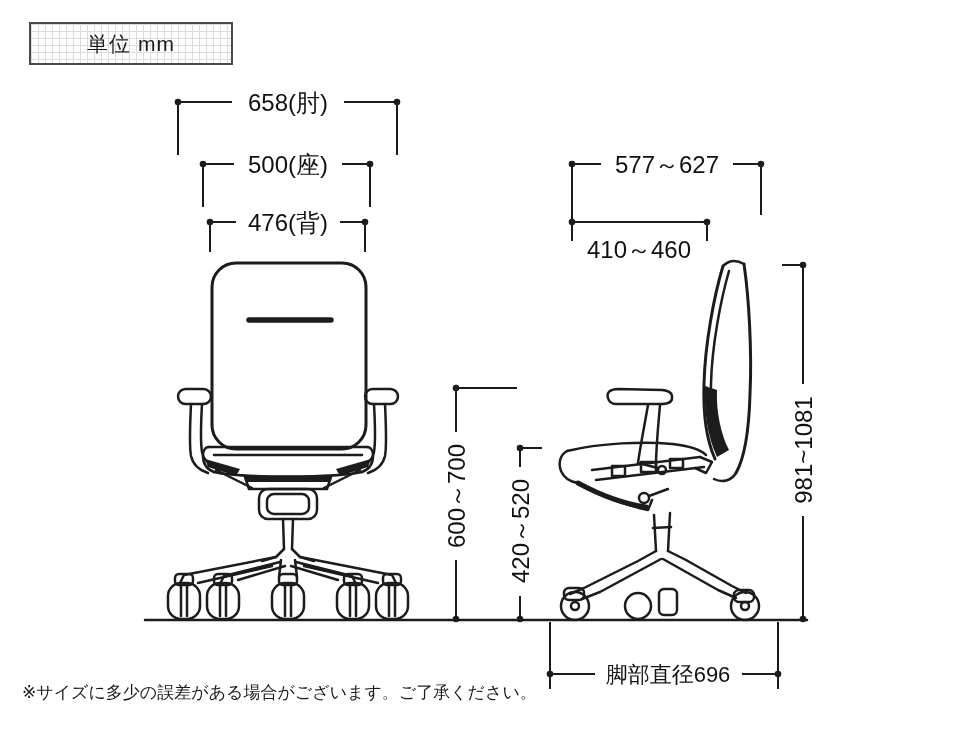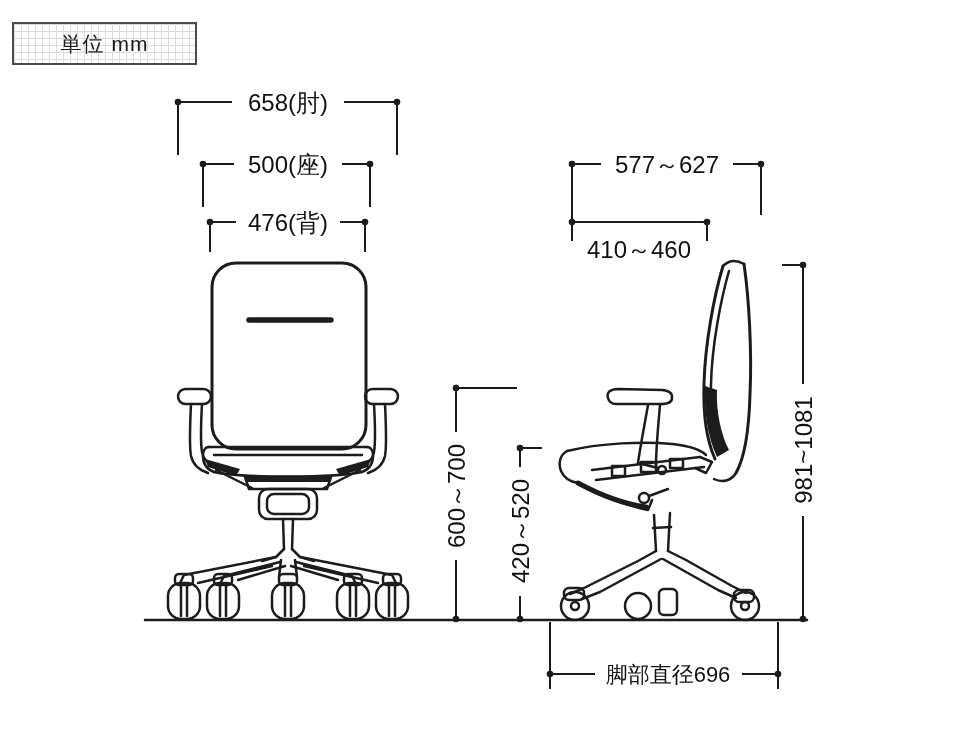--- a/index.html
+++ b/index.html
@@ -1,21 +1,21 @@
 <!DOCTYPE html>
 <html><head>
 <meta charset="utf-8">
 <style>
   html,body{margin:0;padding:0;background:#fff;}
   #stage{
     position:relative;width:960px;height:755px;background:#ffffff;overflow:hidden;
     font-family:"Liberation Sans","DejaVu Sans",sans-serif;color:#111;
   }
   .unit-box{
-    position:absolute;left:12px;top:22px;width:185px;height:43px;
+    position:absolute;left:29px;top:22px;width:204px;height:43px;
     border:2px solid #4a4a4a;box-sizing:border-box;
     background-color:#fefefe;
     background-image:
       linear-gradient(#dcdcdc 1px, transparent 1px),
       linear-gradient(90deg, #dcdcdc 1px, transparent 1px);
     background-size:7px 7px;
     display:flex;align-items:center;justify-content:center;
   }
   .unit-box span{font-size:21px;color:#1a1a1a;letter-spacing:1px;}
   svg{position:absolute;left:0;top:0;}
@@ -243,15 +243,16 @@
       <line class="dim" x1="778" y1="622" x2="778" y2="689"></line>
       <circle class="dot" cx="550" cy="674" r="3.3"></circle>
         <circle class="dot" cx="778" cy="674" r="3.3"></circle>
       <line class="dim" x1="553" y1="674" x2="595" y2="674"></line>
       <line class="dim" x1="742" y1="674" x2="775" y2="674"></line>
       <text class="dim-text-sm" x="668" y="674" text-anchor="middle" dominant-baseline="central">脚部直径696</text>
     </g>
   </svg>
 
   <div class="notes">
+    <div>※サイズに多少の誤差がある場合がございます。ご了承ください。</div>
   </div>
 
 </div>
 
 </body></html>

